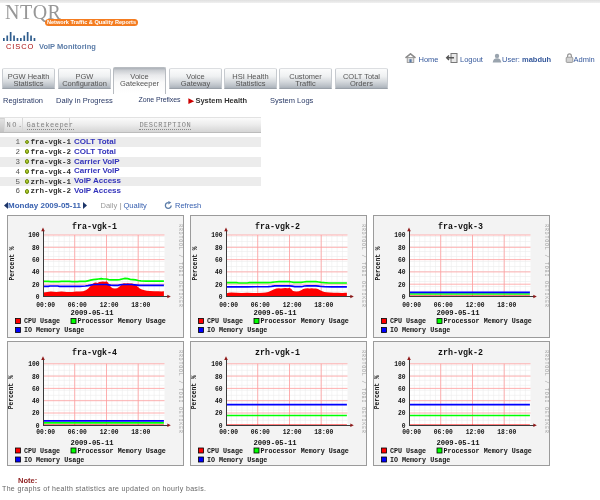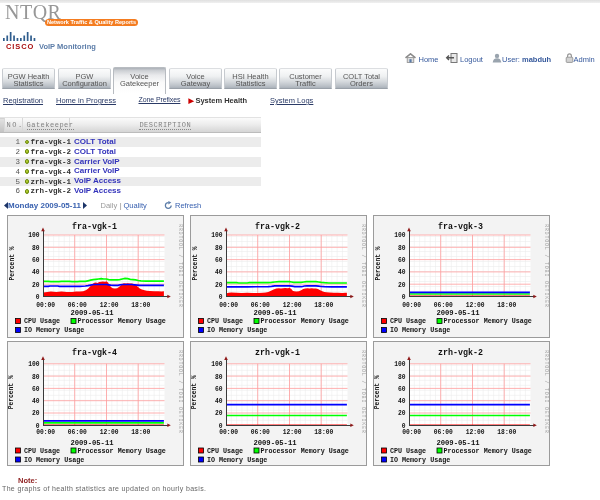--- a/index.html
+++ b/index.html
@@ -1,29 +1,29 @@
 <!DOCTYPE html>
 <html><head><meta charset="utf-8">
 <style>
 * { margin:0; padding:0; box-sizing:border-box; }
 html,body { width:600px; height:500px; background:#ffffff; font-family:"Liberation Sans",sans-serif; position:relative; overflow:hidden; }
 .abs { position:absolute; }
 .topstrip { position:absolute; left:0; top:0; width:600px; height:3px; background:linear-gradient(180deg,#e0e0e0,#f0f0f0); }
 .ntqr { position:absolute; left:5px; top:1px; font-family:"Liberation Serif",serif; font-size:20px; color:#979797; letter-spacing:0.5px; }
 .pill { position:absolute; left:45px; top:18.5px; width:93px; height:7.5px; background:#f47c20; border-radius:4px; color:#fff; font-size:5.6px; font-weight:bold; text-align:center; line-height:7.5px; }
-.ciscotxt { position:absolute; left:6px; top:41.5px; font-size:7.5px; font-weight:bold; color:#a80d0d; letter-spacing:0.9px; }
+.ciscotxt { position:absolute; left:6px; top:41.5px; font-size:7.5px; font-weight:normal; color:#a80d0d; letter-spacing:0.9px; }
 .voip { position:absolute; left:39px; top:41.5px; font-size:7.5px; font-weight:bold; color:#5b7ca8; }
 .icons { position:absolute; top:51px; left:0; width:600px; height:13px; font-size:7.5px; color:#36599c; }
 .icons span { position:absolute; top:3.5px; }
 .tab { position:absolute; top:67.5px; width:53px; height:21px; font-size:7.5px; line-height:7.4px; text-align:center; color:#555; padding-top:4.2px;
   background:linear-gradient(180deg,#fbfcfc 0%,#eff1f2 38%,#d3d7db 68%,#b7bdc4 92%,#aab1b9 100%);
   border:1px solid #c6cacf; border-top-color:#dcdee1; border-bottom:1px solid #9aa1a9; border-radius:2px 2px 0 0; }
 .tab.active { top:67px; height:26.5px; padding-top:4.7px; background:linear-gradient(180deg,#abb0b7 0%,#cdd0d4 10%,#e9eaec 28%,#fafafa 55%,#ffffff 100%); border:1px solid #b8bcc1; border-bottom:none; z-index:3; }
 .nav { position:absolute; top:96px; left:0; width:600px; height:12px; font-size:7.5px; }
-.nav a { position:absolute; color:#2a3a66; text-decoration:underline; }
+.nav a { position:absolute; color:#2a3a66; }
 .sysh { position:absolute; left:188.5px; color:#333; font-weight:bold; }
 .sysh .arr { color:#cc0000; font-size:7px; margin-right:1.5px; }
 table.gk { position:absolute; left:0; top:117px; border-collapse:collapse; width:261px; table-layout:fixed; font-family:"Liberation Mono",monospace; font-size:7px; letter-spacing:0.5px; color:#828282; }
 .hdrow { height:15px; background:linear-gradient(180deg,#fbfbfb 0%,#ececec 45%,#d2d2d2 100%); color:#828282; }
 .hdrow td { border-top:1px solid #e2e2e2; border-bottom:1px solid #bcbcbc; border-left:1px solid #d8d8d8; }
 .hdrow td:first-child { border-left:none; }
 .hd0 { background:linear-gradient(180deg,#e2e2e2,#c2c2c2); }
 .dund { border-bottom:1px dotted #888; padding-bottom:0px; }
 .gkrows { position:absolute; left:0; top:137px; width:261px; }
 .grow { position:relative; height:9.9px; font-family:"Liberation Mono",monospace; font-size:7.5px; color:#555; }
@@ -86,21 +86,21 @@
 
 <div class="tab" style="left:2px">PGW Health<br>Statistics</div>
 <div class="tab" style="left:58px">PGW<br>Configuration</div>
 <div class="tab active" style="left:113px">Voice<br>Gatekeeper</div>
 <div class="tab" style="left:169px">Voice<br>Gateway</div>
 <div class="tab" style="left:224px">HSI Health<br>Statistics</div>
 <div class="tab" style="left:279px">Customer<br>Traffic</div>
 <div class="tab" style="left:335px">COLT Total<br>Orders</div>
 <div class="nav">
 <a style="left:3px">Registration</a>
-<a style="left:56px">Home in Progress</a>
+<a style="left:56px">Daily in Progress</a>
 <a style="left:138.5px;font-size:7px;letter-spacing:-0.1px">Zone Prefixes</a>
 <span class="sysh"><span class="arr">▶</span>System Health</span>
 <a style="left:270px">System Logs</a>
 </div>
 <table class="gk">
     <tbody>
       <tr class="hdrow">
 <td class="hd0" style="width:4px"></td>
 <td style="width:18px;padding-left:2px;letter-spacing:1.5px">NO.</td>
 <td style="width:47px;padding-left:4px"><span class="dund">Gatekeeper</span></td>

